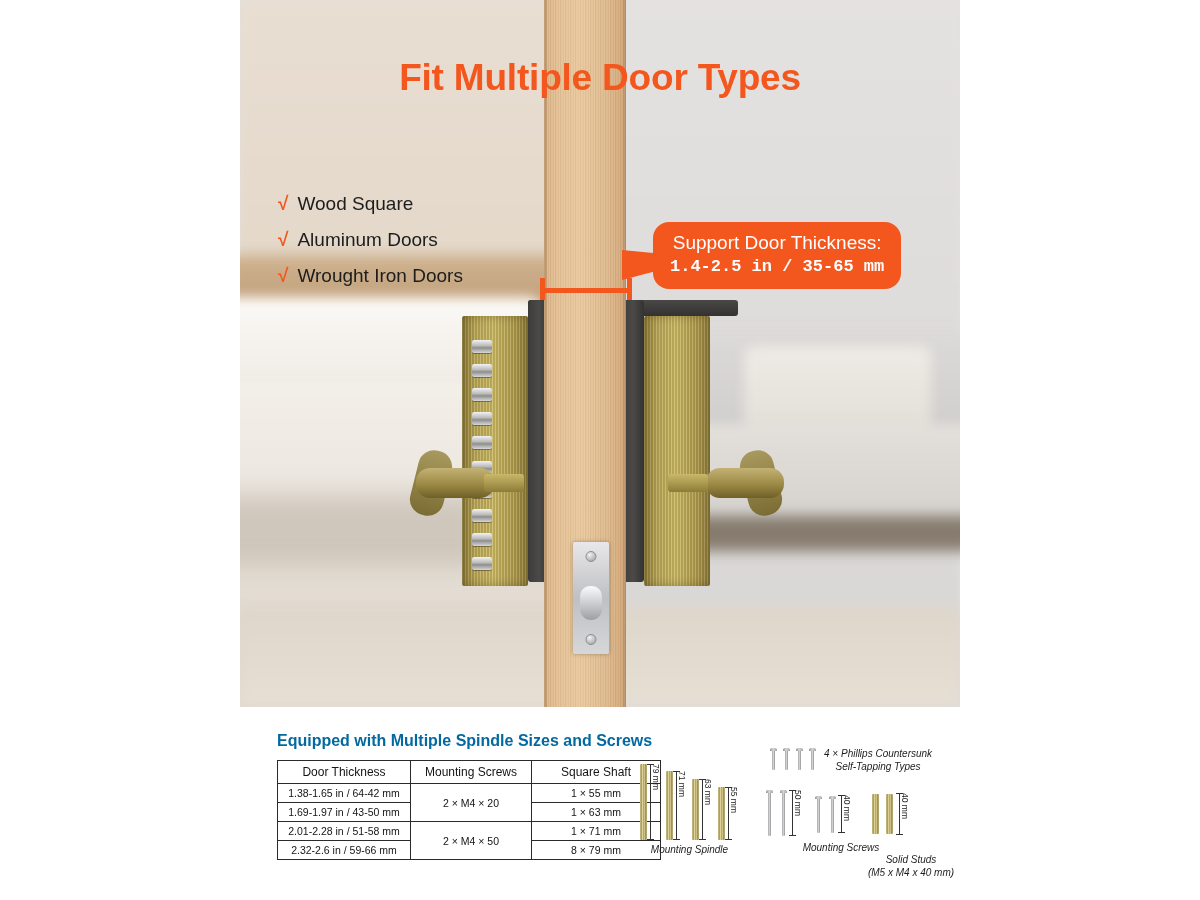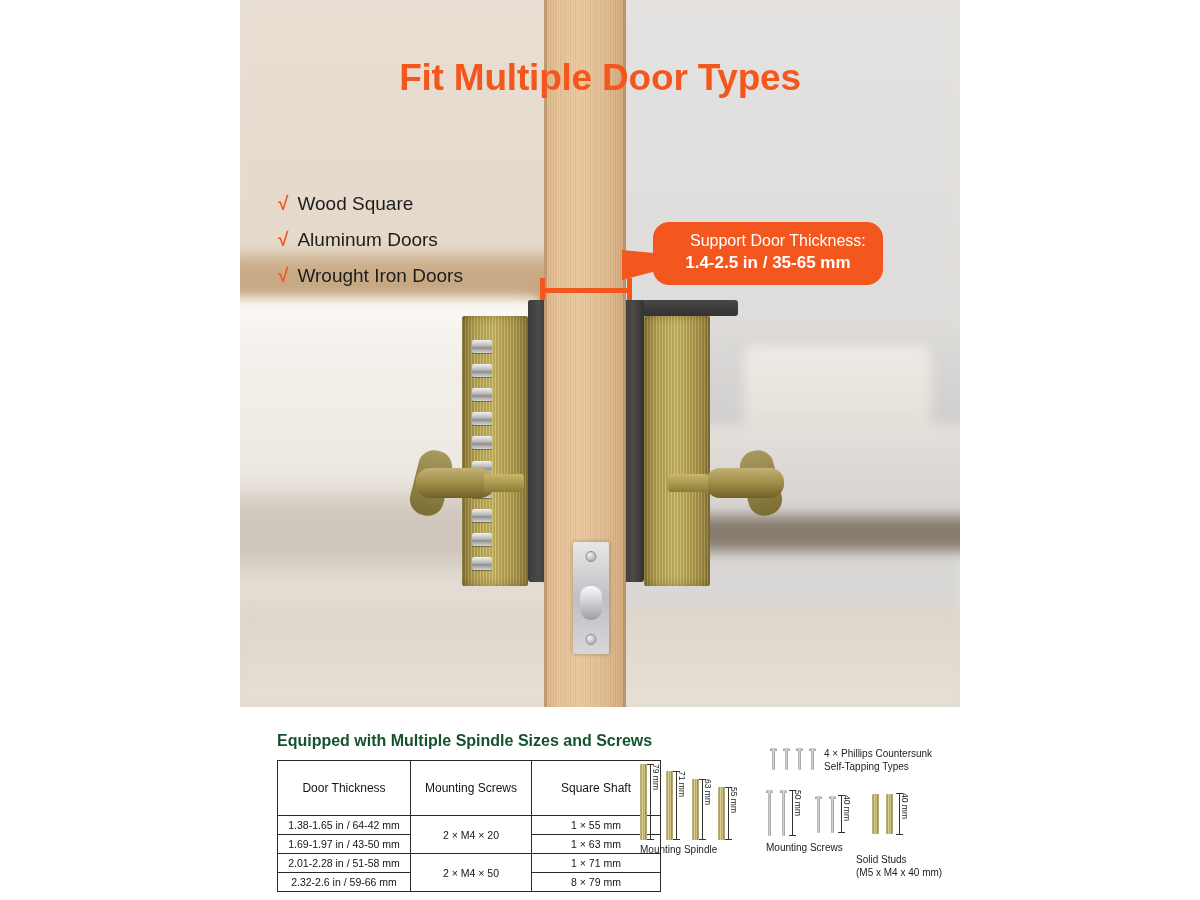--- a/index.html
+++ b/index.html
@@ -195,51 +195,51 @@
   }
   .check-label{font-size:19px; color:#1d1d1d;}
 
   .callout{
     position:absolute; left:653px; top:222px;
     background:#f4571e; color:#fff;
     border-radius:16px;
     padding:8px 17px 10px 17px;
     text-align:center;
   }
-  .callout-line1{font-size:16px; font-weight:normal; line-height:1.35;margin-left:20px;}
-  .callout-line2{font-size:17px; font-weight:bold; line-height:1.35;}
+  .callout-line1{font-size:19px; font-weight:normal; line-height:1.35;}
+  .callout-line2{font-size:17px; font-weight:bold; line-height:1.35;font-family:Liberation Mono, monospace;}
 
   
   .sec-title{
     position:absolute; left:277px; top:732px;
-    font-size:16px; font-weight:bold; color:#14532d;
+    font-size:16px; font-weight:bold; color:#0369a1;
   }
 
   table.spec{
     position:absolute; left:277px; top:760px;
     border-collapse:collapse;
     font-size:10.5px; color:#141414;
   }
   table.spec th, table.spec td{
     border:1px solid #2a2a2a;
     text-align:center;
     padding:3px 5px;
     font-weight:normal;
     white-space:nowrap;
   }
-  table.spec th{font-size:12px; padding:20px 6px;}
+  table.spec th{font-size:12px; padding:4px 6px;}
   .col-thick{width:120px;}
   .col-screw{width:108px;}
   .col-shaft{width:116px;}
 
   
   .acc{position:absolute;}
   .acc-caption{
-    font-size:10px; color:#1d1d1d; text-align:left;
-    line-height:1.25; white-space:nowrap;
+    font-size:10px; color:#1d1d1d; text-align:center;
+    line-height:1.25; white-space:nowrap;font-style:italic;
   }
   .dimlabel{
     font-size:8.5px; color:#1d1d1d;
     writing-mode:vertical-rl;
     white-space:nowrap;
   }
   .dimbar{width:1px;background:#333;position:relative;}
   .dimbar:before,.dimbar:after{
     content:""; position:absolute; left:-3px; width:7px; height:1px; background:#333;
   }

